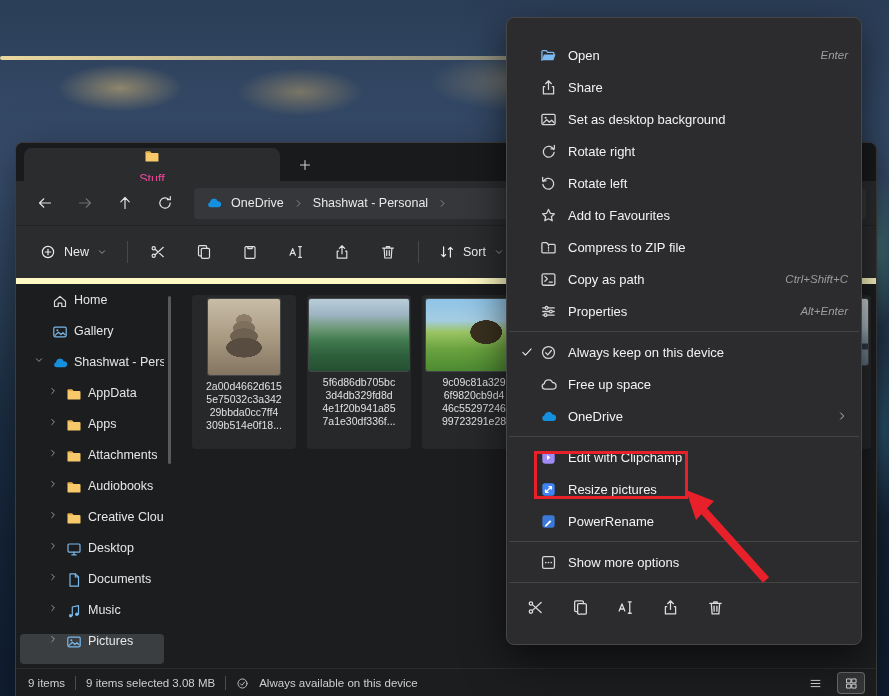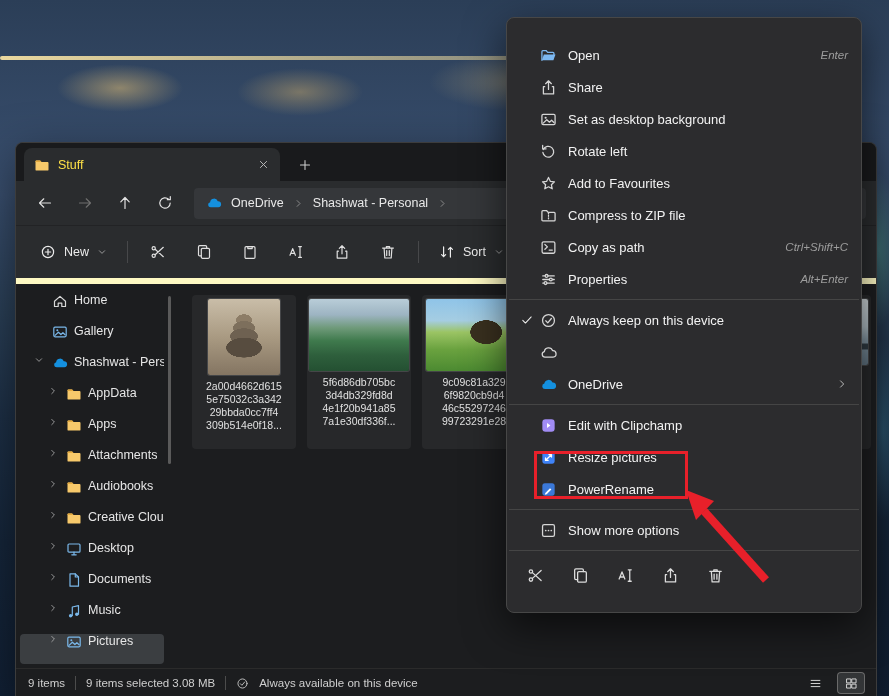--- a/index.html
+++ b/index.html
@@ -33,21 +33,21 @@
   .explorer{
     position:absolute;left:15px;top:142px;width:860px;height:554px;
     display:flex;flex-direction:column;
     background:#1c1d1f;border:1px solid #3c3c3c;border-bottom:none;
     border-radius:8px 8px 0 0;overflow:hidden;
     box-shadow:0 18px 50px rgba(0,0,0,.55);
   }
   .tabstrip{height:38px;background:#191a1c;display:flex;align-items:flex-end;padding-left:8px;flex:none;}
   .tab{
     width:236px;height:33px;background:#2a2c2e;border-radius:8px 8px 0 0;
-    display:flex;align-items:center;gap:8px;padding:0 10px;color:#fde047;font-size:12.5px;
+    display:flex;align-items:center;gap:8px;padding:0 10px;color:#ec4899;font-size:12.5px;flex-direction:column;
   }
   .tab-title{flex:1;}
   .tab-close{color:#b9b9b9;}
   .tab-add{margin-left:18px;margin-bottom:9px;color:#cfcfcf;}
 
   .navbar{height:44px;background:#2a2c2e;display:flex;align-items:center;gap:6px;padding:0 10px 0 12px;flex:none;}
   .nav-btn{width:34px;height:32px;display:flex;align-items:center;justify-content:center;color:#e2e2e2;border-radius:4px;flex:none;}
   .nav-btn.dim{color:#6f6f6f;}
   .breadcrumb{
     flex:1;height:31px;margin-left:6px;background:#35373a;border-radius:4px;
@@ -524,20 +524,30 @@
             <circle cx="5.3" cy="6.3" r="1" fill="currentColor" stroke="none"></circle>
             <path d="M3 11.4l3.4-3.2 2.5 2.3 2-1.8 2.2 2.1"></path>
           </svg>
         </span>
         <span class="mi-label">Set as desktop background</span>
       </div>
       <div class="menu-item">
         <span class="mi-check"></span>
         <span class="mi-icon">
           <svg width="17" height="17" viewBox="0 0 16 16" fill="none" stroke="currentColor" stroke-width="1.2" stroke-linecap="round" stroke-linejoin="round">
+            <path d="M12.9 6.2a5.1 5.1 0 1 0 .4 2.6"></path>
+            <path d="M13.5 2.3v3.2h-3.2"></path>
+          </svg>
+        </span>
+        <span class="mi-label">Rotate right</span>
+      </div>
+      <div class="menu-item">
+        <span class="mi-check"></span>
+        <span class="mi-icon">
+          <svg width="17" height="17" viewBox="0 0 16 16" fill="none" stroke="currentColor" stroke-width="1.2" stroke-linecap="round" stroke-linejoin="round">
             <path d="M3.1 6.2a5.1 5.1 0 1 1-.4 2.6"></path>
             <path d="M2.5 2.3v3.2h3.2"></path>
           </svg>
         </span>
         <span class="mi-label">Rotate left</span>
       </div>
       <div class="menu-item">
         <span class="mi-check"></span>
         <span class="mi-icon">
           <svg width="17" height="17" viewBox="0 0 16 16" fill="none" stroke="currentColor" stroke-width="1.2" stroke-linecap="round" stroke-linejoin="round">
@@ -595,20 +605,21 @@
         </span>
         <span class="mi-label">Always keep on this device</span>
       </div>
       <div class="menu-item">
         <span class="mi-check"></span>
         <span class="mi-icon">
           <svg width="17" height="17" viewBox="0 0 16 16" fill="none" stroke="currentColor" stroke-width="1.2" stroke-linecap="round" stroke-linejoin="round">
             <path d="M12.3 12.3H4.7a2.6 2.6 0 0 1-.6-5.13 4 4 0 0 1 7.72-.95 2.75 2.75 0 0 1 .48 6.08z"></path>
           </svg>
         </span>
+        <span class="mi-label">Free up space</span>
       </div>
       <div class="menu-item">
         <span class="mi-check"></span>
         <span class="mi-icon">
           <svg width="17" height="17" viewBox="0 0 16 16" fill="none" stroke="currentColor" stroke-width="1.2" stroke-linecap="round" stroke-linejoin="round">
             <path d="M12.3 12.3H4.7a2.6 2.6 0 0 1-.6-5.13 4 4 0 0 1 7.72-.95 2.75 2.75 0 0 1 .48 6.08z" fill="#1490df" stroke="none"></path>
           </svg>
         </span>
         <span class="mi-label">OneDrive</span>
         <span class="mi-chev">

